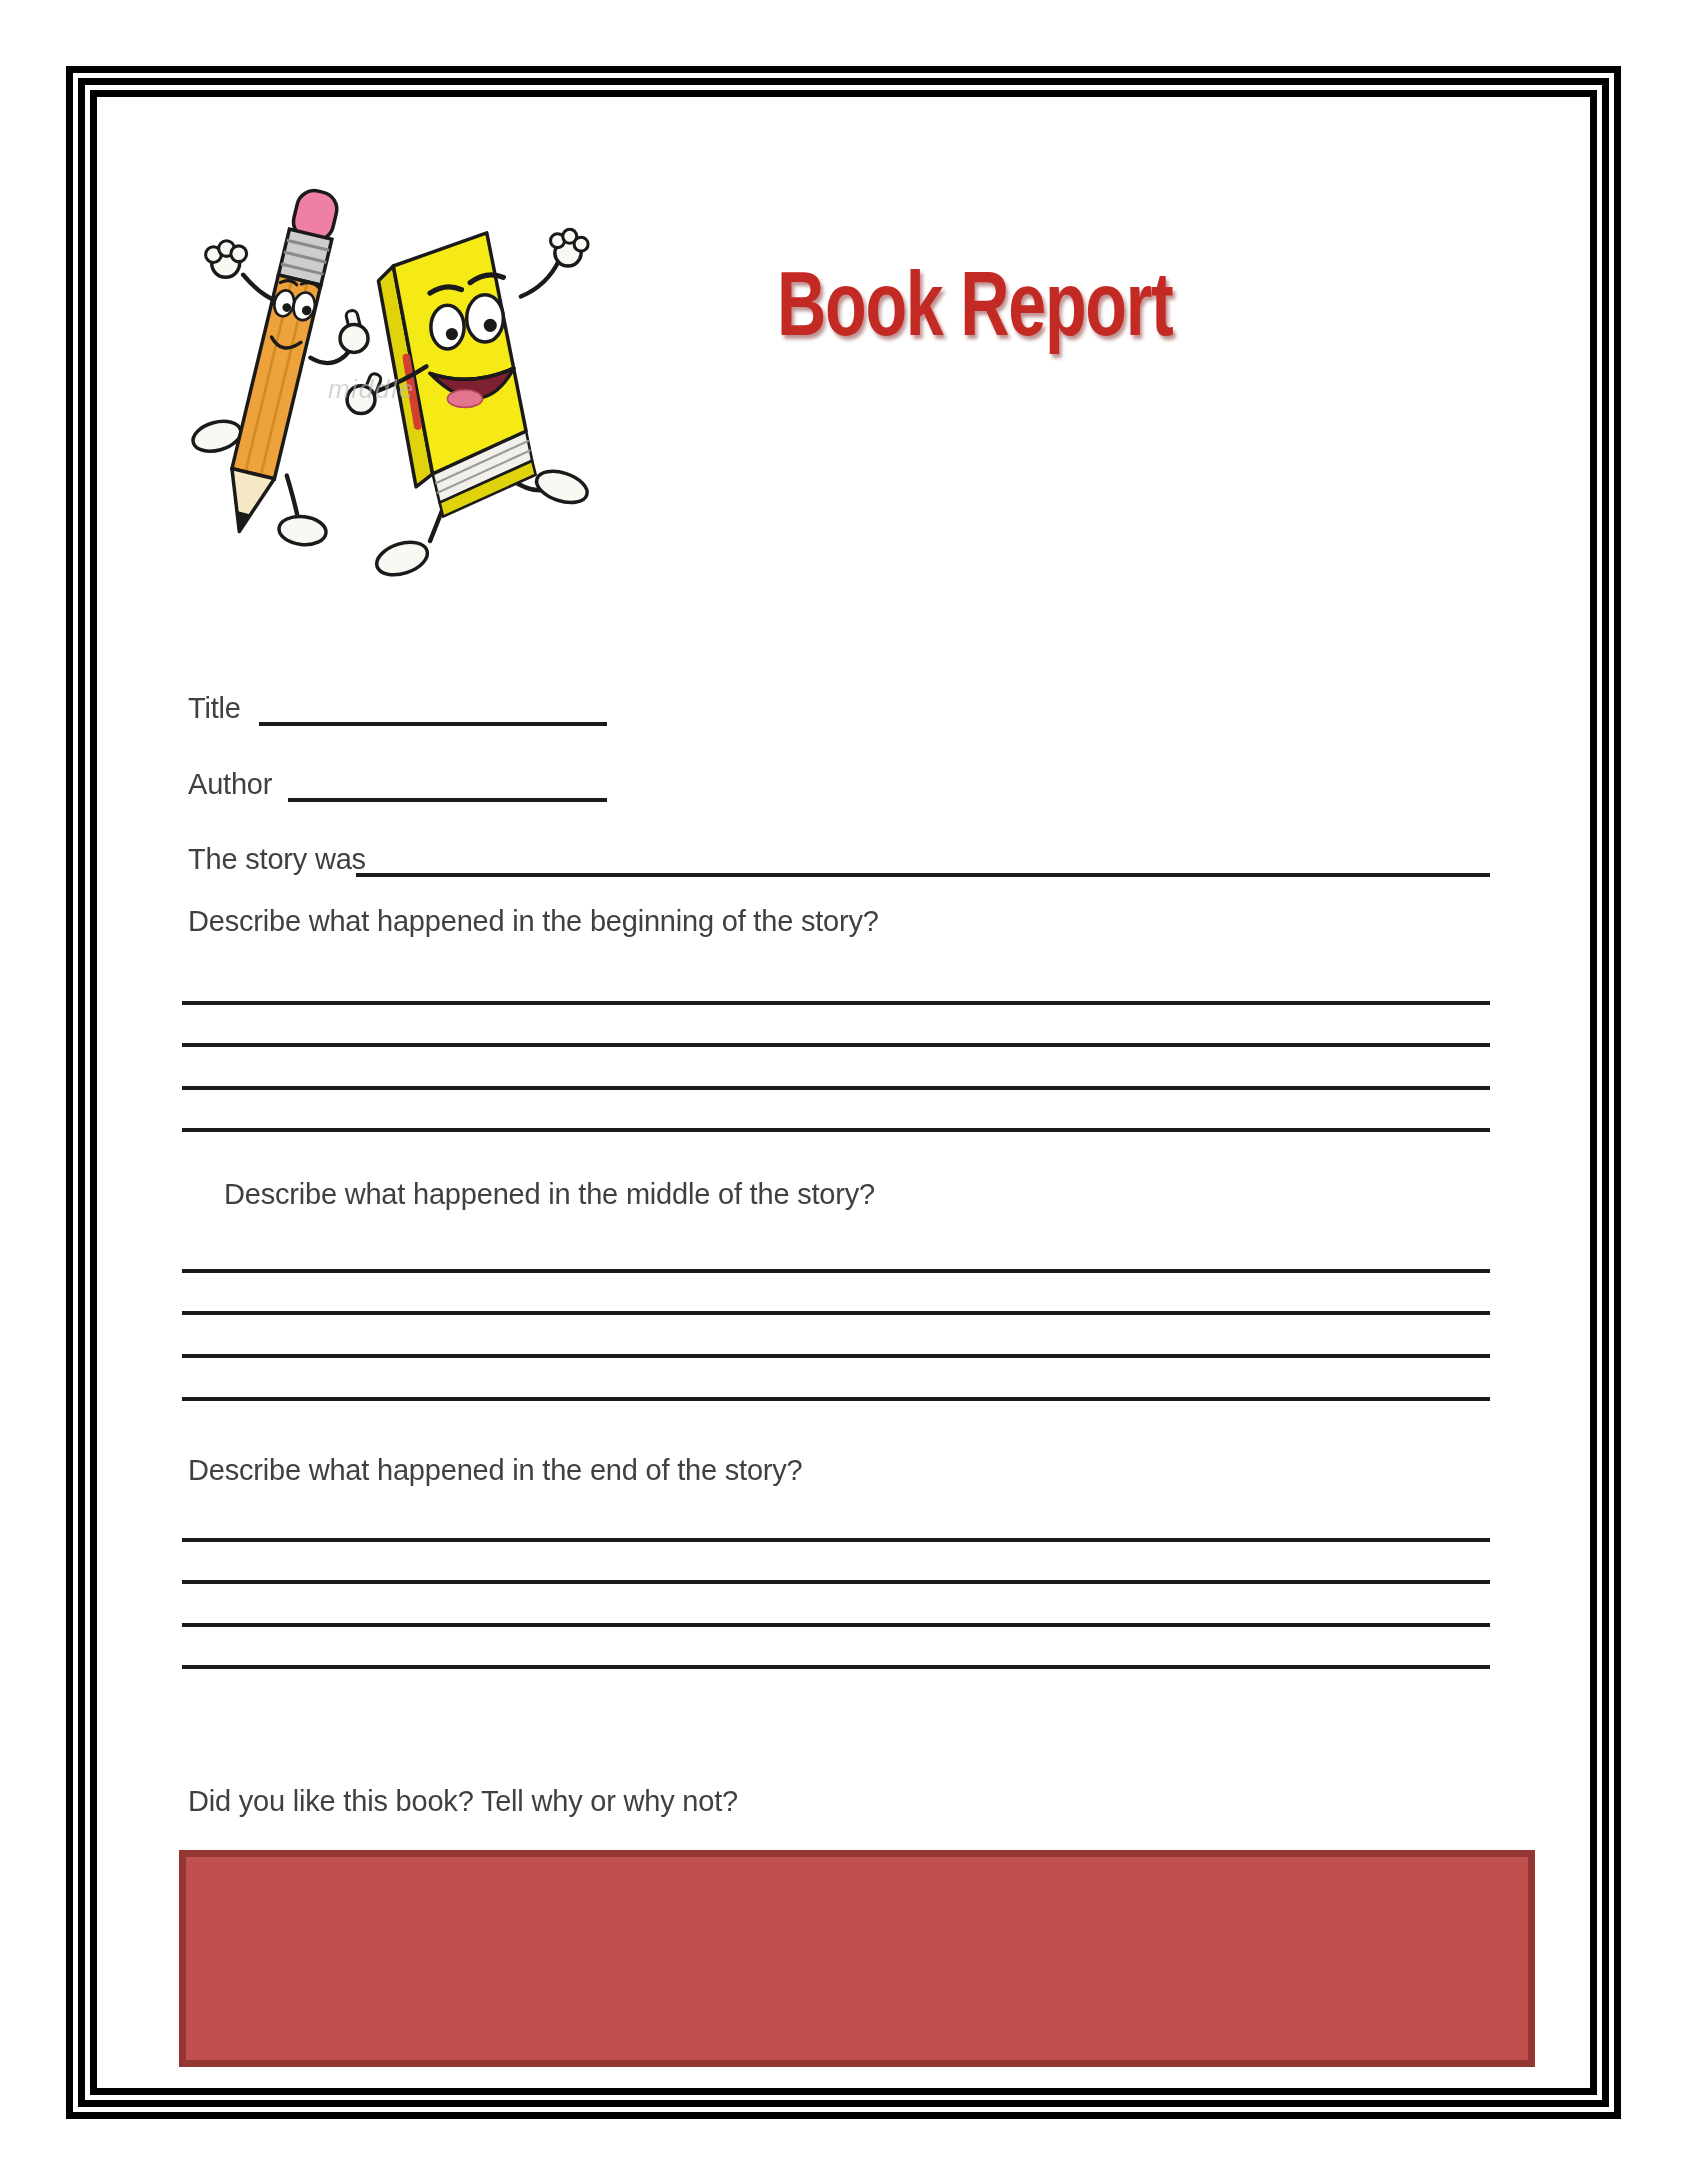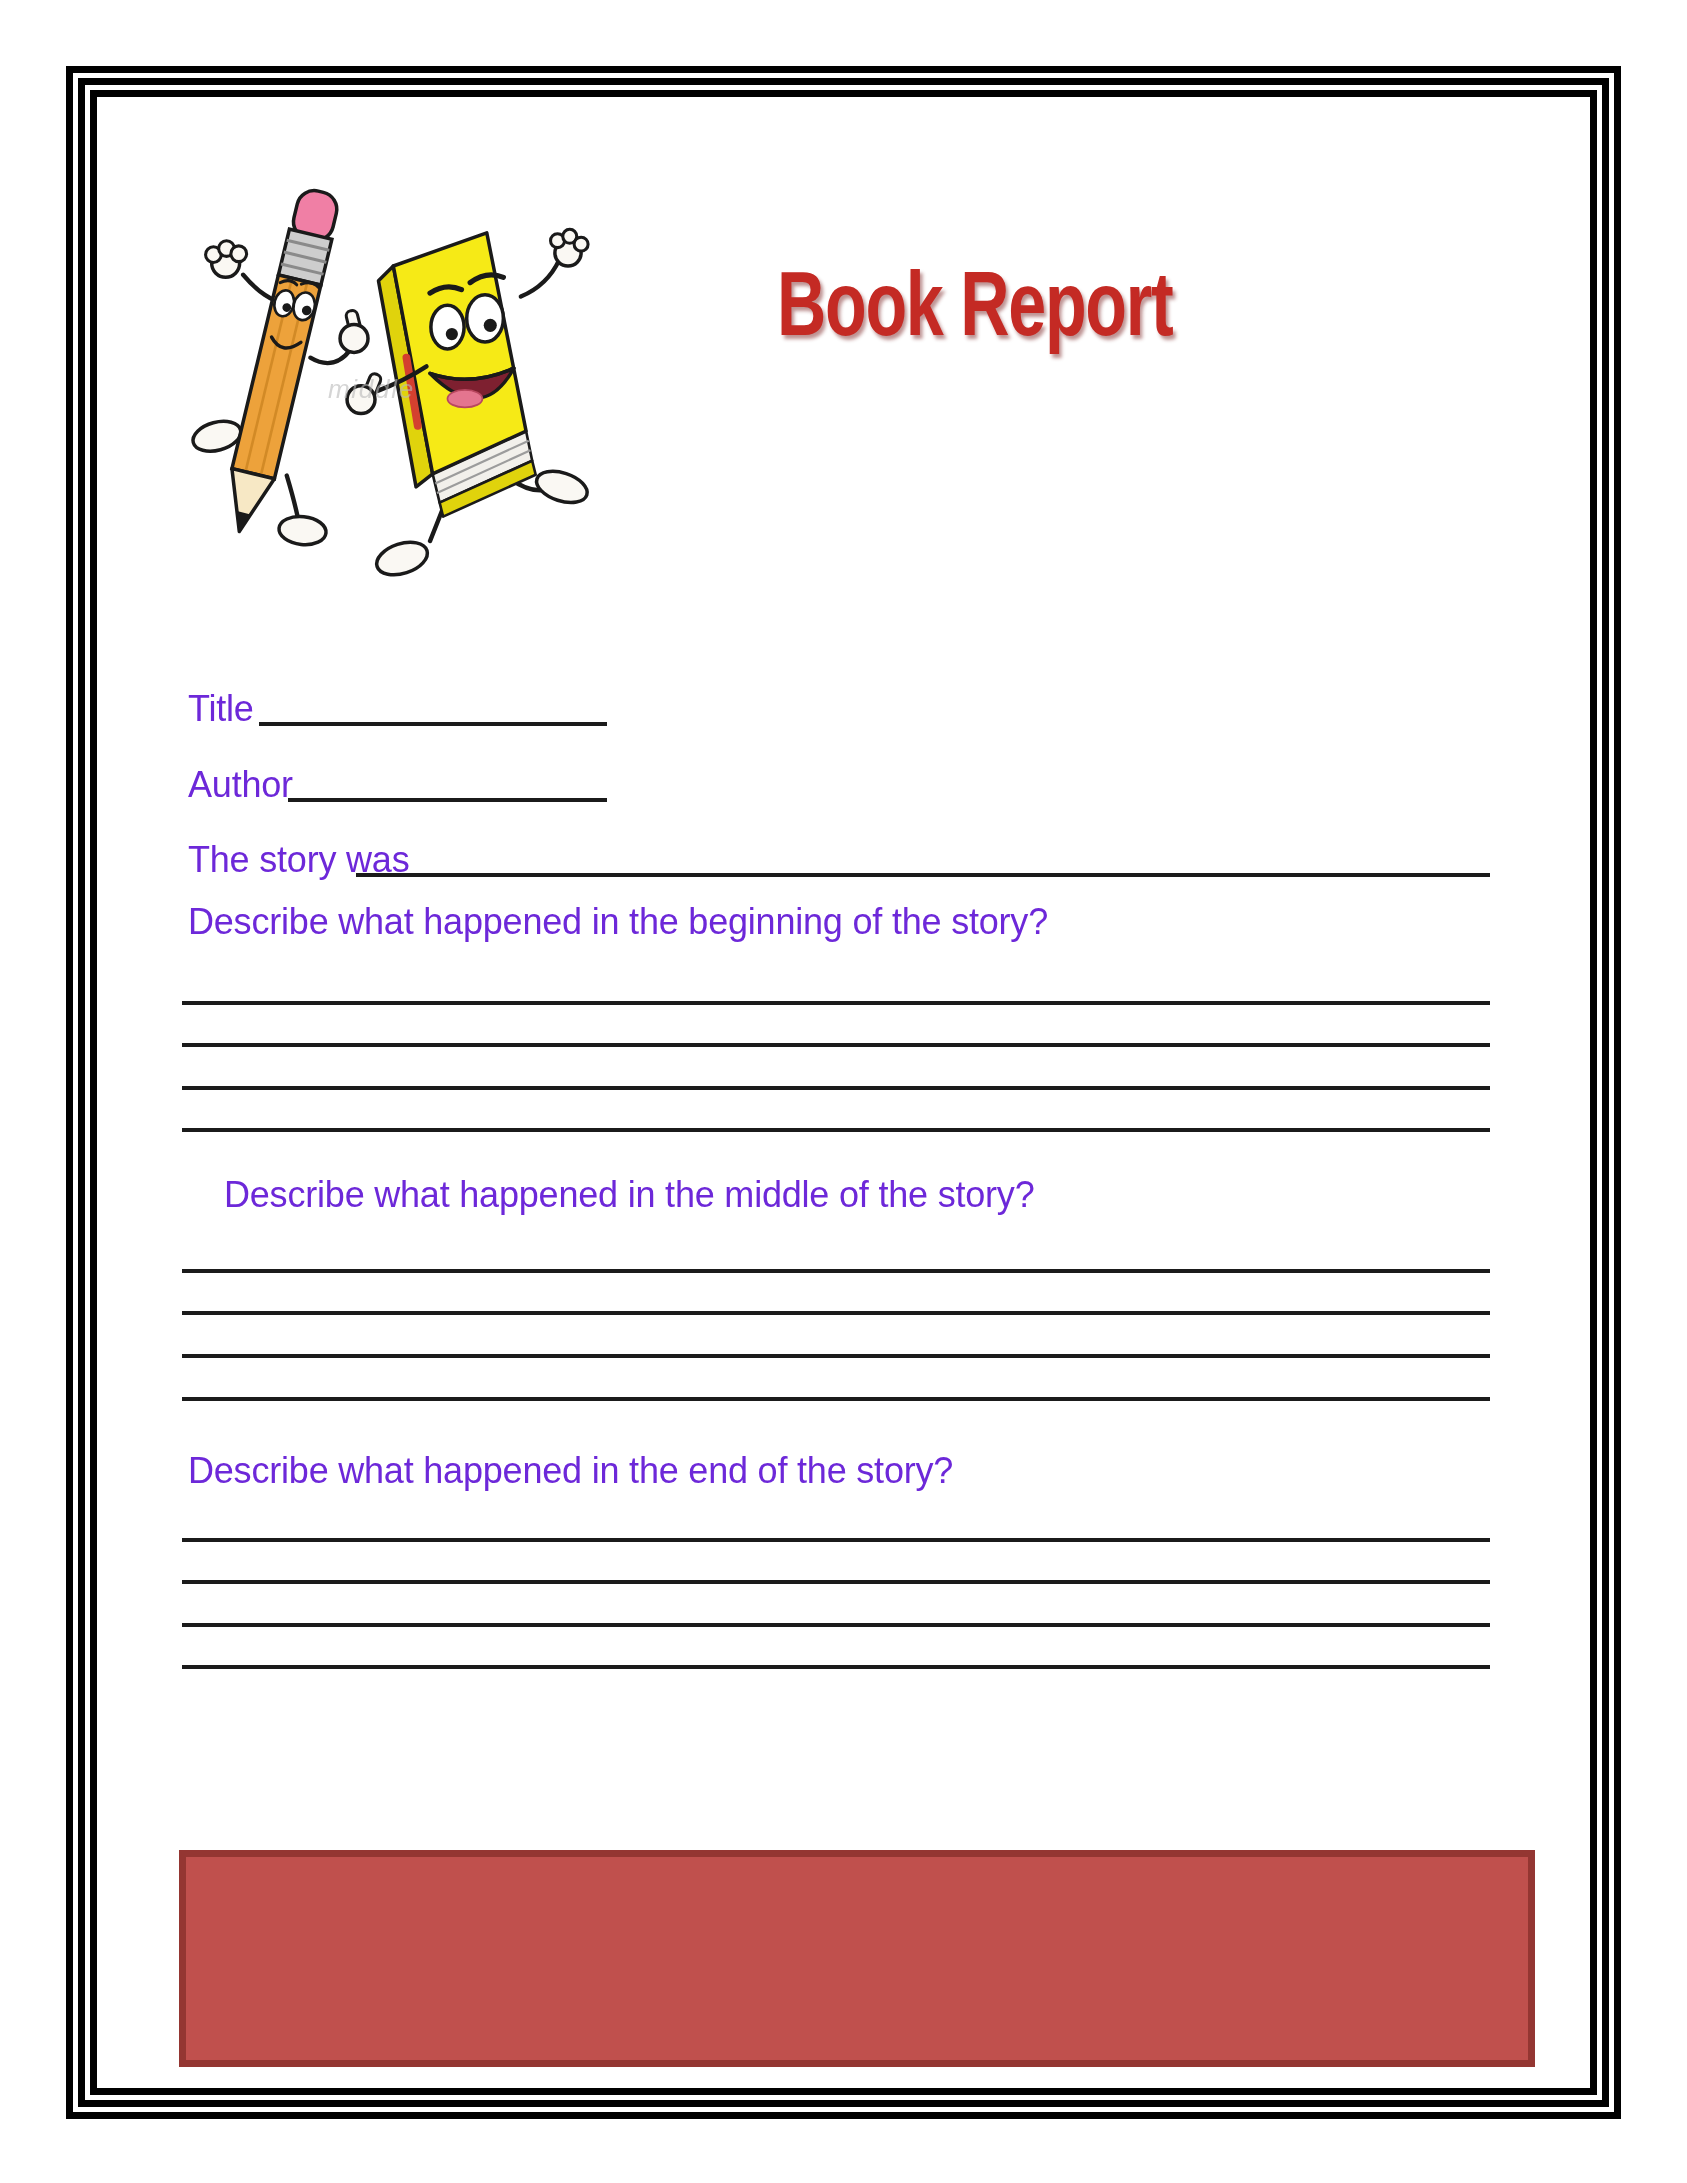--- a/index.html
+++ b/index.html
@@ -55,25 +55,25 @@
     position: absolute;
     left: 328px; top: 374px;
     font-size: 26px;
     font-style: italic;
     color: rgba(185,185,185,0.6);
     letter-spacing: 1.7px;
   }
   .label {
     position: absolute;
     left: 188px;
-    font-size: 36px;
+    font-size: 29px;
     line-height: 35px;
     letter-spacing: -0.2px;
     white-space: nowrap;
-    color: #6d28d9;
+    color: #404040;
   }
   .blank {
     position: absolute;
     height: 3.5px;
     background: #1b1b1b;
   }
   .answer-line {
     position: absolute;
     left: 182px;
     width: 1308px;
@@ -213,16 +213,17 @@
   <div class="answer-line" style="top:1311px;"></div>
   <div class="answer-line" style="top:1354px;"></div>
   <div class="answer-line" style="top:1397px;"></div>
 
   <div class="label" style="top:1445px;margin-top:8px;">Describe what happened in the end of the story?</div>
   <div class="answer-line" style="top:1538px;"></div>
   <div class="answer-line" style="top:1580px;"></div>
   <div class="answer-line" style="top:1623px;"></div>
   <div class="answer-line" style="top:1665px;"></div>
 
+  <div class="label" style="top:1784px;">Did you like this book? Tell why or why not?</div>
   <div class="response-box"></div>
 
 </div>
 
 
 </body></html>

